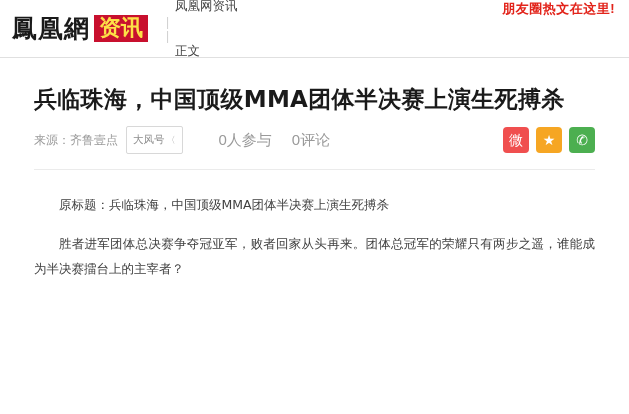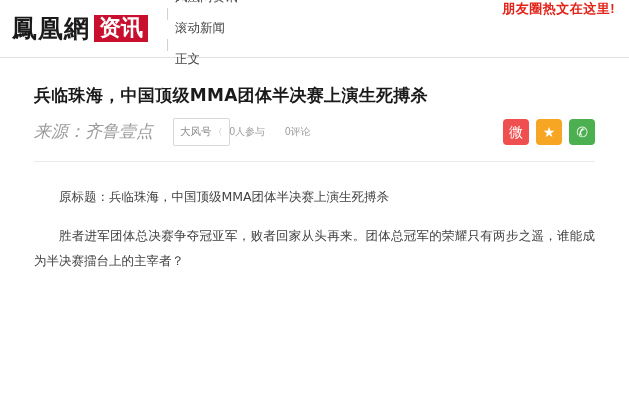--- a/index.html
+++ b/index.html
@@ -39,21 +39,21 @@
   .logo-text {
     font-family: "DejaVu Serif", "Liberation Serif", serif;
     font-weight: bold;
     font-size: 25px;
     letter-spacing: 1px;
     color: #1a1a1a;
   }
   .logo-badge {
     margin-left: 4px;
     background: #c8102e;
-    color: #ffffff;
+    color: #fde047;
     font-family: "DejaVu Serif", "Liberation Serif", serif;
     font-weight: bold;
     font-size: 22px;
     padding: 1px 5px 3px 5px;
     line-height: 1.05;
   }
   .nav {
     display: flex;
     margin-left: 18px;
     font-size: 12.5px;
@@ -79,64 +79,64 @@
     white-space: nowrap;
   }
 
   
   .article {
     padding: 0 34px;
     box-sizing: border-box;
   }
   .title {
     font-family: "DejaVu Sans", sans-serif;
-    font-size: 17px;
+    font-size: 23px;
     font-weight: bold;
     color: #1a1a1a;
     margin: 26px 0 0 0;
     line-height: 1.35;
     letter-spacing: 0.3px;
   }
   .meta {
     margin-top: 20px;
     font-size: 11.5px;
     color: #9a9a9a;
     letter-spacing: 0.3px;
   }
   .meta-row2 {
     margin-top: 12px;
     display: flex;
     align-items: center;
     height: 26px;
   }
   .source {
-    font-size: 17px;
+    font-size: 12px;
     color: #9a9a9a;
-    font-style: italic;
   }
   .fenghao {
-    margin-left: 20px;
+    margin-left: 8px;
     border: 1px solid #d8d8d8;
     border-radius: 2px;
     color: #8e8e8e;
     font-size: 10.5px;
     padding: 6px 6px;
     display: inline-flex;
     align-items: flex-end;
     white-space: nowrap;
   }
   .fenghao .chev {
     margin-left: 2px;
     font-size: 9px;
     color: #b0b0b0;
   }
   .counts {
-    display: flex;
-    align-items: center;
-    font-size: 10px;
+    margin-left: 36px;
+    display: flex;
+    align-items: center;
+    font-size: 15px;
     color: #9a9a9a;
   }
   .counts .c-item {
     margin-right: 20px;
     white-space: nowrap;
   }
   .share {
     margin-left: auto;
     display: flex;
     align-items: center;
@@ -191,21 +191,20 @@
 <div class="page">
 
   <div class="header">
     <div class="logo">
       <span class="logo-text">鳳凰網</span>
       <span class="logo-badge">资讯</span>
     </div>
     <div class="nav">
       <span class="nav-item">凤凰网资讯</span>
       <span class="nav-sep">|</span>
-      <span class="nav-item">滚动新闻</span>
       <span class="nav-sep">|</span>
       <span class="nav-item">正文</span>
     </div>
     <div class="header-banner">朋友圈热文在这里!</div>
   </div>
 
   <div class="article">
     <h1 class="title">兵临珠海，中国顶级MMA团体半决赛上演生死搏杀</h1>
     <div class="meta-row2">
       <span class="source">来源：齐鲁壹点</span>

